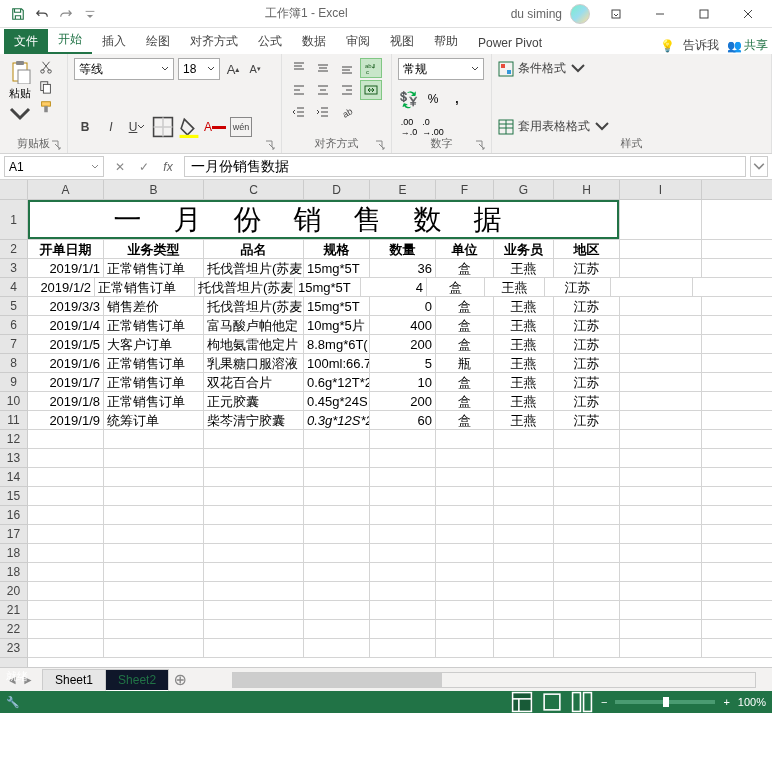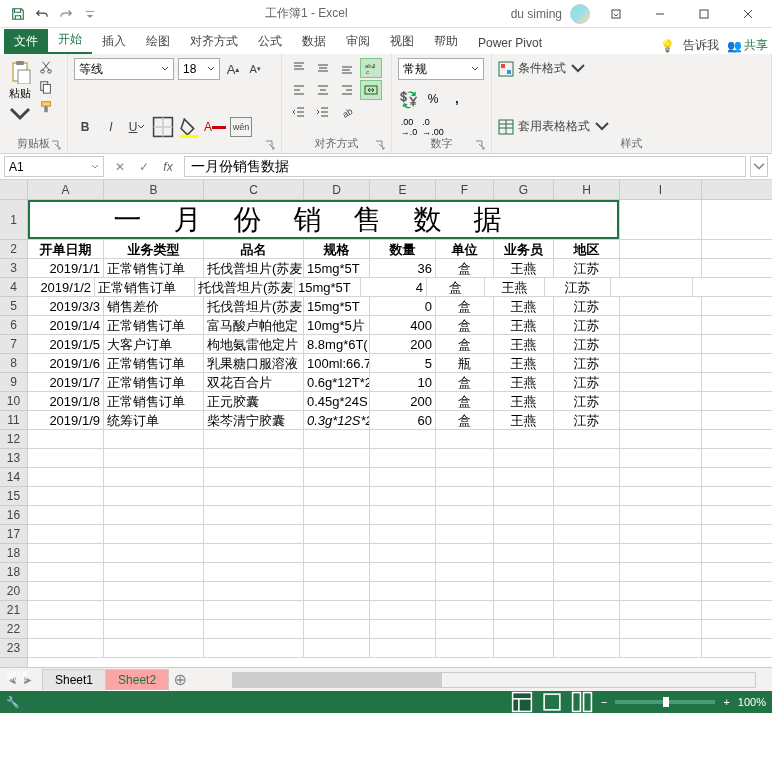--- a/index.html
+++ b/index.html
@@ -93,21 +93,21 @@
 .hdr-cell{ font-weight:bold; text-align:center;}
 .r{ text-align:right;}
 .c{ text-align:center;}
 .active-cell{ position:absolute; border:2px solid #217346; pointer-events:none;}
 
 
 .sheet-tabs{ height:24px; background:#f3f2f1; border-top:1px solid #ccc; display:flex; align-items:center;}
 .sheet-nav{ display:flex; gap:2px; padding:0 6px;}
 .sheet-nav-btn{ width:14px; height:14px; color:#888;}
 .sheet-tab{ padding:3px 12px; font-size:12px; background:#e6e6e6; border:1px solid #ccc; border-bottom:none; margin-right:-1px;}
-.sheet-tab.active{ background:#fca5a5; border-bottom:1px solid #fff; color:#217346;}
+.sheet-tab.active{ background:#0f172a; border-bottom:1px solid #fff; color:#217346;}
 .add-sheet{ width:24px; text-align:center; color:#888; font-size:16px;}
 .hscroll{ flex:1; margin:0 16px 0 40px; height:16px; background:#f3f2f1; border:1px solid #ccc; position:relative;}
 .hscroll-thumb{ position:absolute; left:0; width:40%; height:100%; background:#cdcdcd;}
 
 
 .status-bar{ height:22px; background:#217346; color:#fff; display:flex; align-items:center; font-size:11px; padding:0 6px;}
 .status-left{ display:flex; gap:12px; align-items:flex-start;flex-direction:column;}
 .status-right{ margin-left:auto; display:flex; align-items:center; gap:8px;}
 .view-btn{ width:22px; height:18px; display:flex;align-items:center;justify-content:center; color:#fff;}
 .view-btn.active{ background:#185a37;}

